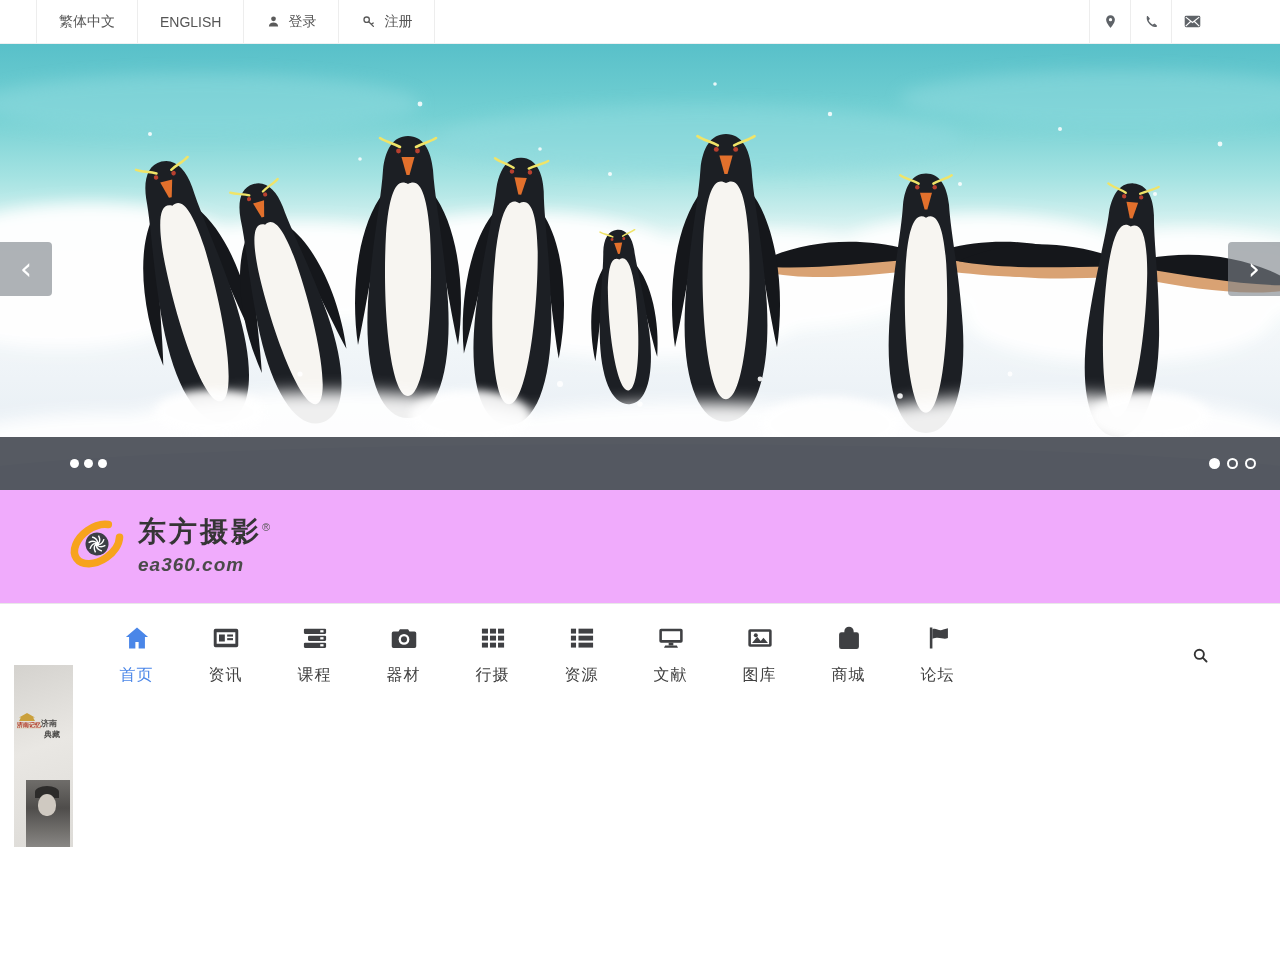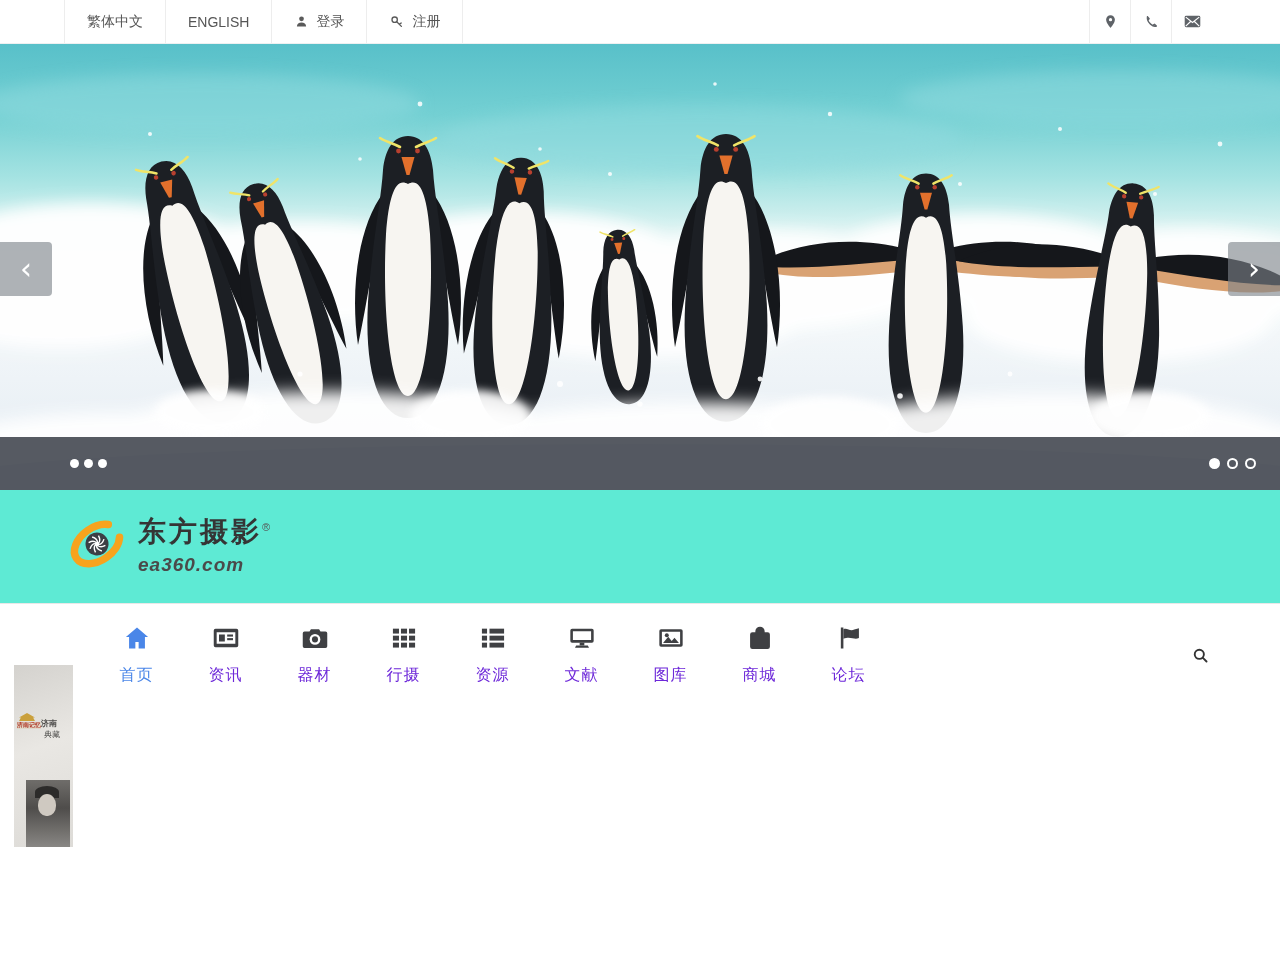--- a/index.html
+++ b/index.html
@@ -1,21 +1,21 @@
 <!DOCTYPE html>
 <html><head>
 <meta charset="utf-8">
 <style>
   * { margin:0; padding:0; box-sizing:border-box; }
   html,body { width:1280px; height:960px; overflow:hidden; background:#fff;
               font-family:"Liberation Sans","DejaVu Sans",sans-serif; }
 
   
   .topbar { height:44px; background:#fff; display:flex; align-items:stretch; border-bottom:1px solid #eef0f1; }
-  .topbar-left { display:flex; margin-left:64px; }
+  .topbar-left { display:flex; margin-left:36px; }
   .tb-item { display:flex; align-items:center; gap:7px; padding:0 22px; border-right:1px solid #ededed;
              font-size:14px; color:#555; cursor:pointer; text-decoration:none; }
   .tb-item:first-child { border-left:1px solid #ededed; }
   .tb-item svg { display:block; }
   .topbar-right { display:flex; margin-left:auto; margin-right:68px; }
   .tb-icon { width:41px; display:flex; align-items:center; justify-content:center; border-left:1px solid #ededed; cursor:pointer; }
 
   
   .carousel { position:relative; width:1280px; height:446px; overflow:hidden; background:#bfe8ea; }
   .carousel svg.scene { display:block; width:1280px; height:446px; }
@@ -27,45 +27,45 @@
   .car-strip { position:absolute; left:0; bottom:0; width:100%; height:53px;
                background:rgba(72,76,85,.92); display:flex; align-items:center; justify-content:space-between;
                padding:0 24px 0 70px; }
   .dots { display:flex; gap:5px; align-items:center; }
   .dot-s { width:9px; height:9px; border-radius:50%; background:#fff; cursor:pointer; }
   .dots-r { gap:7px; }
   .dot-r { width:11px; height:11px; border-radius:50%; border:2px solid #fff; background:transparent; cursor:pointer; }
   .dot-r.active { background:#fff; }
 
   
-  .logo-row { height:114px; display:flex; align-items:center; padding-left:68px; background:#5eead4; border-bottom:1px solid #e8e8e8; }
+  .logo-row { height:114px; display:flex; align-items:center; padding-left:68px; background:#f0abfc; border-bottom:1px solid #e8e8e8; }
   .logo { display:flex; align-items:center; gap:12px; cursor:pointer; }
   .logo-text .cn { font-size:28px; font-weight:bold; color:#353535; letter-spacing:3px; line-height:1.05; }
   .logo-text .cn sup { font-size:11px; font-weight:normal; color:#555; letter-spacing:0; }
   .logo-text .dom { font-size:19px; font-weight:bold; font-style:italic; color:#4a4a4a; letter-spacing:1px; margin-top:7px; }
 
   
   .mainnav { position:relative; height:101px; background:#fff; display:flex; padding-left:92px; align-items:center; }
-  .nav-item { width:89px; display:flex; flex-direction:column; align-items:center; gap:9px; cursor:pointer; color:#6d28d9; }
+  .nav-item { width:89px; display:flex; flex-direction:column; align-items:center; gap:9px; cursor:pointer; color:#404040; }
   .nav-item svg { width:28px; height:28px; fill:#3f4043; }
   .nav-item .lbl { font-size:16px; letter-spacing:1px; }
   .nav-item.active { color:#4a86e8; }
   .nav-item.active svg { fill:#4a86e8; }
   .nav-search { position:absolute; right:66px; top:38px; background:none; border:none; cursor:pointer; padding:4px; }
 
   
   .content { position:relative; height:255px; background:#fff; }
   .thumb { position:absolute; left:14px; top:-40px;  width:59px; height:182px; overflow:hidden; cursor:pointer;
            background:linear-gradient(160deg,#d4d2ce 0%,#e9e7e3 45%,#dddbd7 100%); }
   .thumb-emblem { position:absolute; left:5px; top:48px; width:16px; height:8px; background:#caa03c;
                   clip-path:polygon(50% 0,100% 55%,88% 55%,100% 100%,0 100%,12% 55%,0 55%); }
   .thumb-red { position:absolute; left:3px; top:57px; font-size:6px; color:#b23a2a; font-weight:bold; white-space:nowrap;
                background:#caa03c22; line-height:7px; }
   .thumb-line1 { position:absolute; left:27px; top:53px; font-size:8px; color:#4b4a48; font-weight:bold; }
-  .thumb-line2 { position:absolute; left:30px; top:64px; font-size:8px; color:#4b4a48; font-weight:normal; }
+  .thumb-line2 { position:absolute; left:30px; top:64px; font-size:8px; color:#4b4a48; font-weight:bold; }
   .thumb-photo { position:absolute; left:12px; top:115px; width:44px; height:70px;
                  background:linear-gradient(180deg,#6f6d6a 0%,#4f4d4b 40%,#8d8b88 100%); }
   .thumb-face { position:absolute; left:12px; top:14px; width:18px; height:22px; border-radius:50% 50% 45% 45%;
                 background:#cfc9c1; }
   .thumb-hat { position:absolute; left:9px; top:6px; width:24px; height:12px; border-radius:50% 50% 0 0; background:#2c2b2a; }
 </style>
 </head>
 <body>
 
 <header class="topbar">
@@ -282,20 +282,31 @@
     <span><svg viewBox="0 0 24 24">
           <path d="M3 4h18a1.5 1.5 0 0 1 1.5 1.5v13A1.5 1.5 0 0 1 21 20H3a1.5 1.5 0 0 1-1.5-1.5v-13A1.5 1.5 0 0 1 3 4zm1 3v10h16V7z" fill-rule="evenodd"></path>
           <rect x="6" y="9" width="5" height="6"></rect>
           <rect x="13" y="9" width="5" height="1.8"></rect>
           <rect x="13" y="12.1" width="5" height="1.8"></rect>
         </svg></span>
     <span class="lbl">资讯</span>
   </div>
   <div class="nav-item">
     <span><svg viewBox="0 0 24 24">
+          <rect x="2.5" y="4" width="19" height="4.5" rx="1"></rect>
+          <rect x="6" y="10" width="15.5" height="4.5" rx="1"></rect>
+          <rect x="2.5" y="16" width="19" height="4.5" rx="1"></rect>
+          <rect x="16.5" y="5.3" width="2.8" height="1.9" fill="#fff"></rect>
+          <rect x="16.5" y="11.3" width="2.8" height="1.9" fill="#fff"></rect>
+          <rect x="16.5" y="17.3" width="2.8" height="1.9" fill="#fff"></rect>
+        </svg></span>
+    <span class="lbl">课程</span>
+  </div>
+  <div class="nav-item">
+    <span><svg viewBox="0 0 24 24">
           <path d="M8.5 4.5h7l1.2 2H21a1.5 1.5 0 0 1 1.5 1.5v11A1.5 1.5 0 0 1 21 20.5H3A1.5 1.5 0 0 1 1.5 19V8A1.5 1.5 0 0 1 3 6.5h4.3z"></path>
           <circle cx="12" cy="13.2" r="4.6" fill="#fff"></circle>
           <circle cx="12" cy="13.2" r="2.6"></circle>
         </svg></span>
     <span class="lbl">器材</span>
   </div>
   <div class="nav-item">
     <span><svg viewBox="0 0 24 24">
           <g>
             <rect x="2.5" y="4" width="5.2" height="4.2"></rect>

